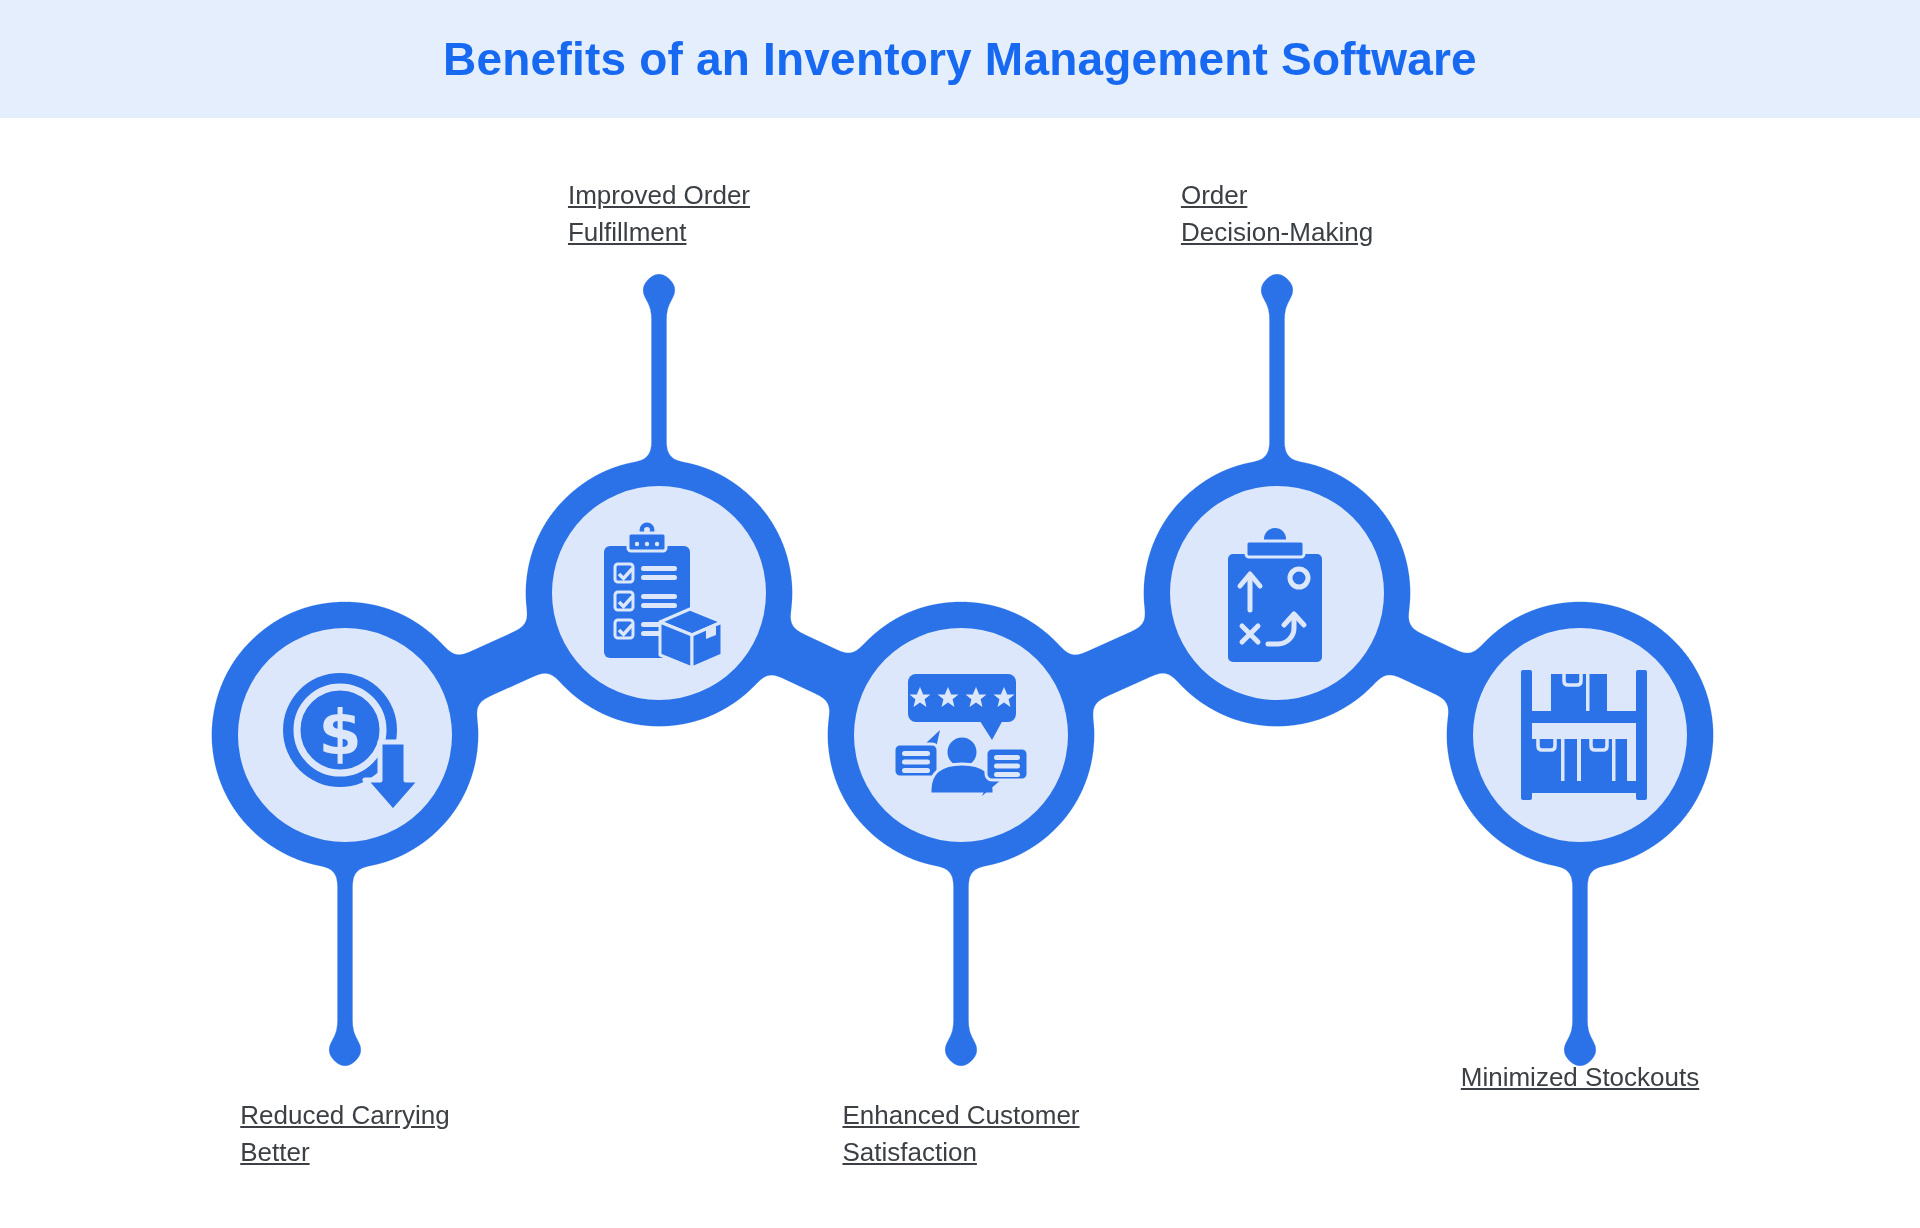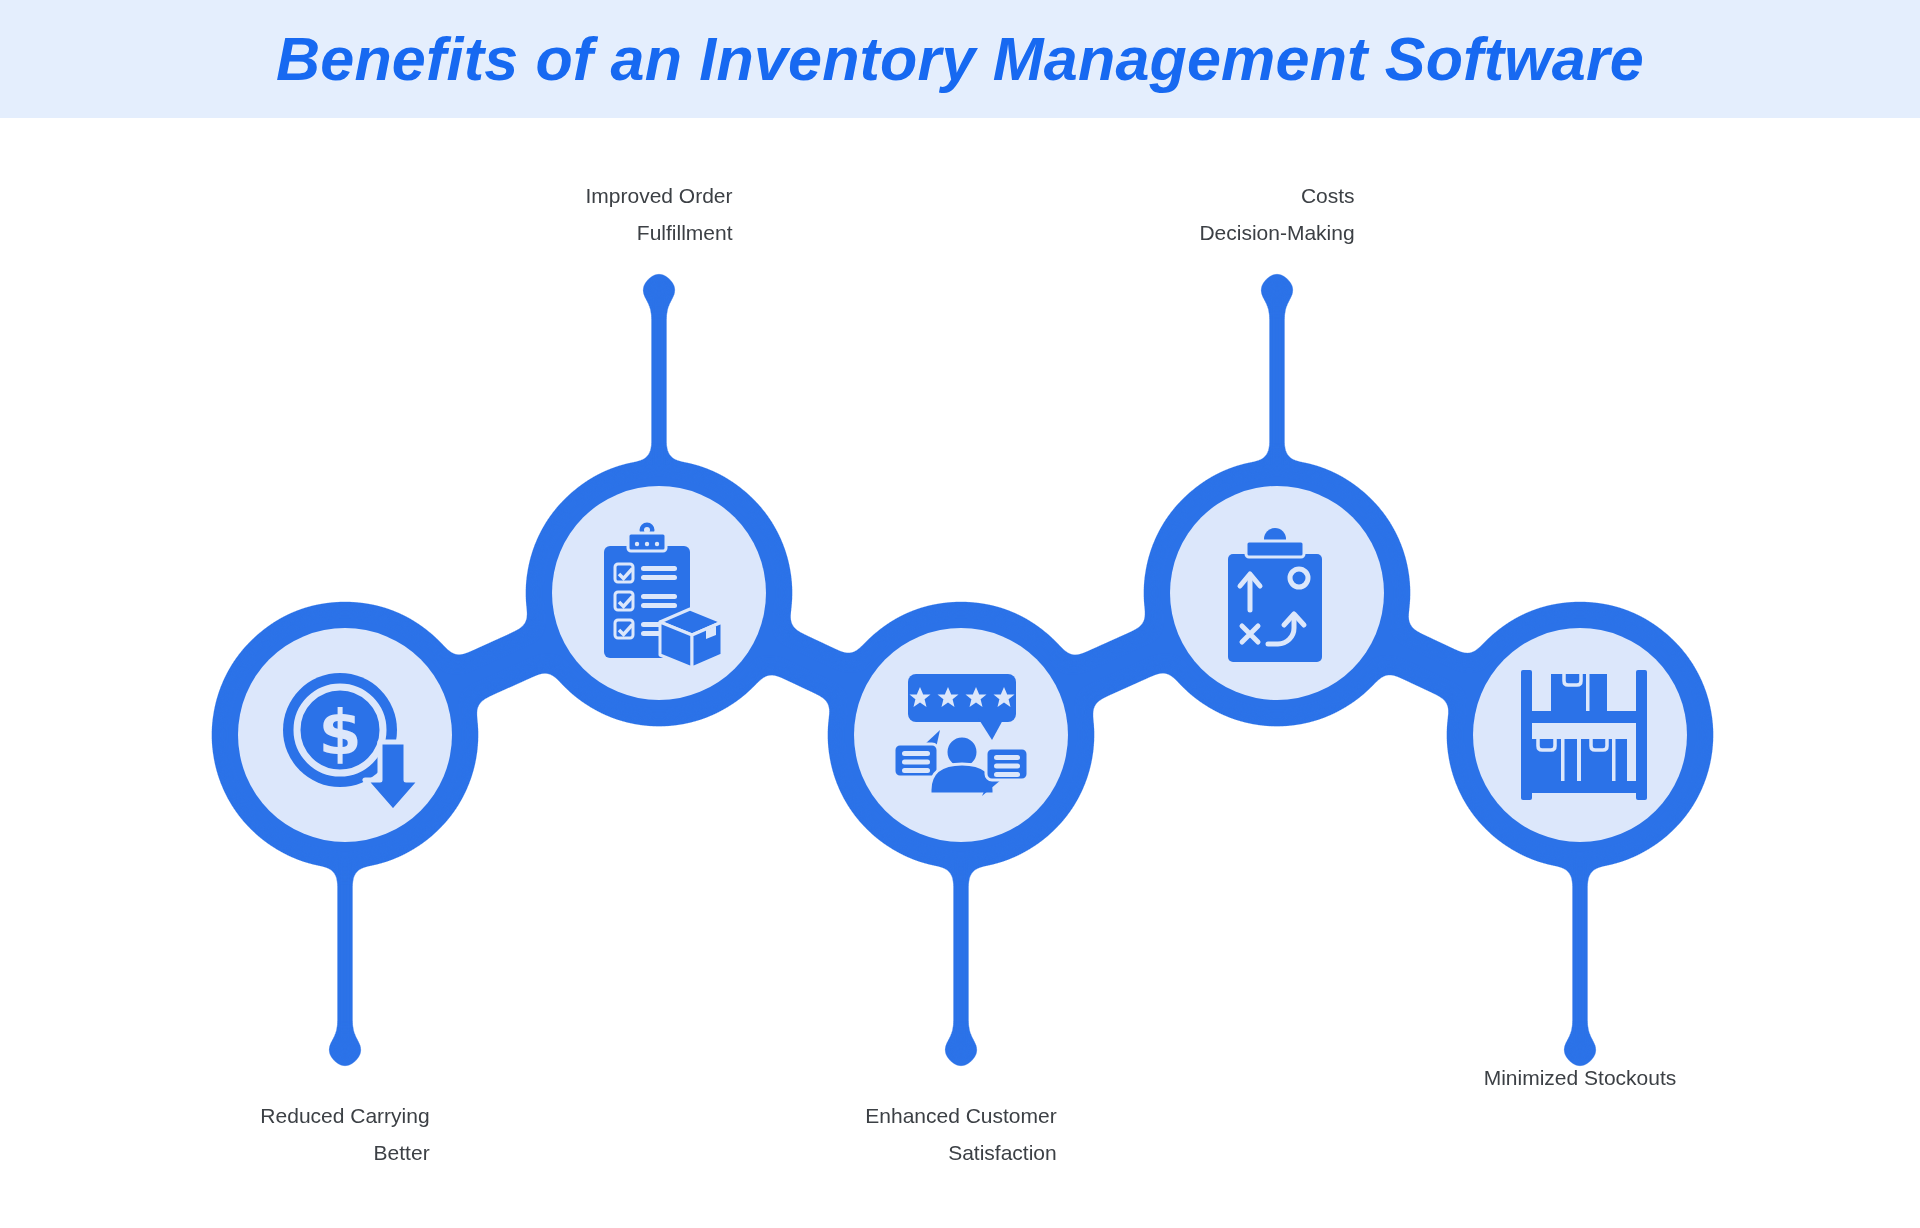--- a/index.html
+++ b/index.html
@@ -15,32 +15,32 @@
     width:1920px;height:1228px;overflow:hidden;background:#ffffff;
     font-family:"Liberation Sans","DejaVu Sans",sans-serif;
     position:relative;
   }
   .banner{
     position:absolute;top:0;left:0;width:1920px;height:118px;
     background:var(--banner);
     display:flex;align-items:center;justify-content:center;
   }
   .banner h1{
-    margin:16px;font-size:61px;font-weight:700;color:var(--title);letter-spacing:.2px;font-style:italic;
+    margin:16px;font-size:46px;font-weight:700;color:var(--title);letter-spacing:.2px;
   }
   svg.diagram{position:absolute;top:0;left:0}
   .fB{fill:var(--accent)}
   .fL{fill:var(--light)}
   .sB{stroke:var(--accent)}
   .sL{stroke:var(--light)}
   .nf{fill:none}
   .node-label{
     position:absolute;transform:translateX(-50%);
-    white-space:pre-line;text-align:right;
-    font-size:21px;line-height:37px;color:var(--label);
+    white-space:pre-line;text-align:left;
+    font-size:26px;line-height:37px;color:var(--label);text-decoration:underline;
   }
   .dollar{font-family:"DejaVu Sans","Liberation Sans",sans-serif;font-weight:700}
 </style>
 </head>
 <body>
 
 <div class="banner">
   <h1>Benefits of an Inventory Management Software</h1>
 </div>
 
@@ -168,15 +168,15 @@
     <path d="M86,79 v7 q0,4 4,4 h8 q4,0 4,-4 v-7" class="sL nf" stroke-width="3.5"></path>
   </g>
 </svg>
 
 <div class="node-label" style="left:345px;top:1097px">Reduced Carrying
 Better</div>
 <div class="node-label" style="left:659px;top:177px">Improved Order
 Fulfillment</div>
 <div class="node-label" style="left:961px;top:1097px">Enhanced Customer
 Satisfaction</div>
-<div class="node-label" style="left:1277px;top:177px">Costs
+<div class="node-label" style="left:1277px;top:177px">Order
 Decision-Making</div>
 <div class="node-label" style="left:1580px;top:1059px">Minimized Stockouts</div>
 
 </body></html>

